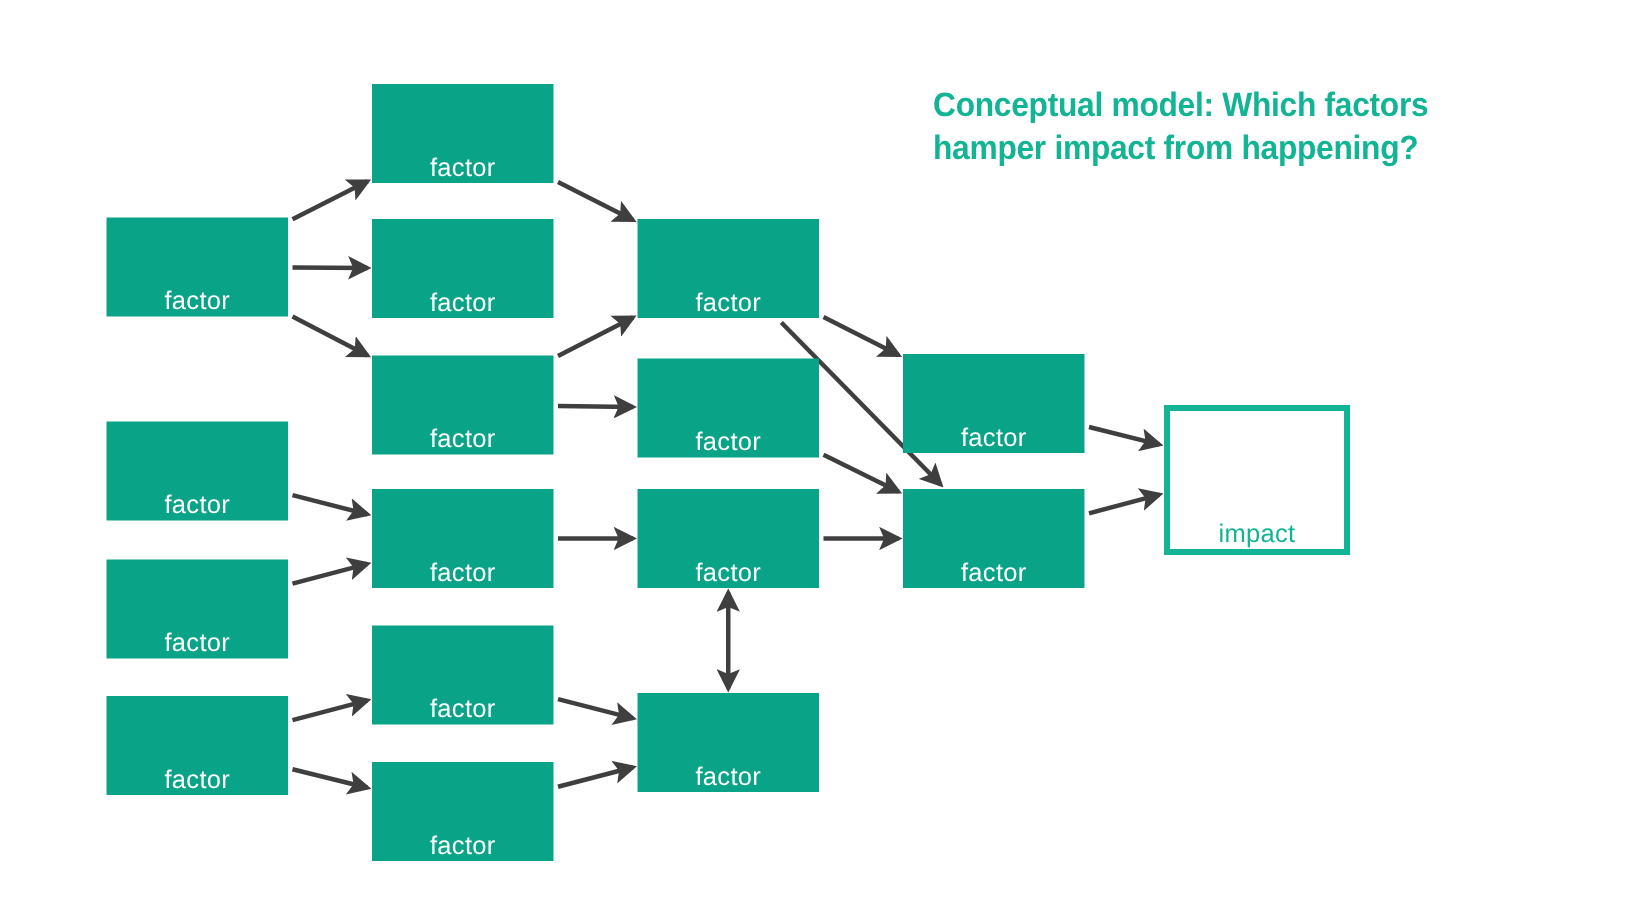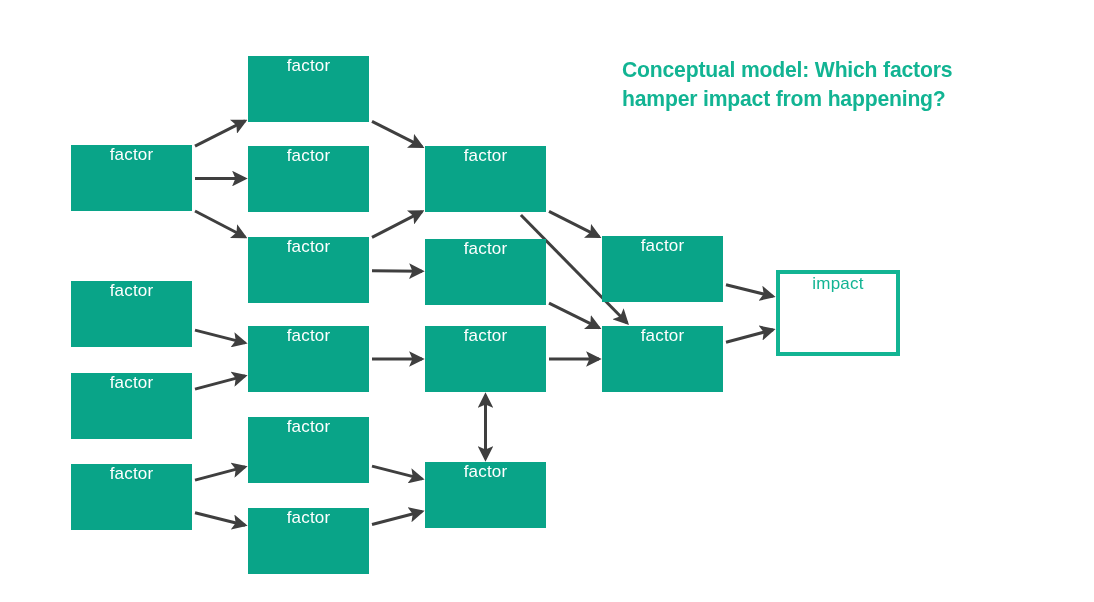--- a/index.html
+++ b/index.html
@@ -23,21 +23,21 @@
     position: absolute;
     left: 0;
     top: 0;
     width: 1094px;
     height: 602px;
   }
   .node {
     position: absolute;
     box-sizing: border-box;
     display: flex;
-    align-items: flex-start;
+    align-items: flex-end;
     justify-content: center;
     background: #09a488;
     color: #ffffff;
     font-size: 17px;
     font-family: "Liberation Sans", sans-serif;
     letter-spacing: 0.2px;
     z-index: 2;
   }
   .node.outcome {
     background: #ffffff;
@@ -141,21 +141,21 @@
       </div>
       <div class="node" style="left: 425px; top: 462px; width: 121px; height: 66px;">
         <span>factor</span>
       </div>
       <div class="node" style="left: 602px; top: 236px; width: 121px; height: 66px;">
         <span>factor</span>
       </div>
       <div class="node" style="left: 602px; top: 326px; width: 121px; height: 66px;">
         <span>factor</span>
       </div>
-      <div class="node outcome" style="left: 776px; top: 270px; width: 124px; height: 86px;">
+      <div class="node outcome" style="left: 776px; top: 270px; width: 124px; height: 100px;">
         <span>impact</span>
       </div>
     </div>
 
   <div id="title">
     <span class="tline">Conceptual model: Which factors</span>
     <span class="tline">hamper impact from happening?</span>
   </div>
 
 </div>

